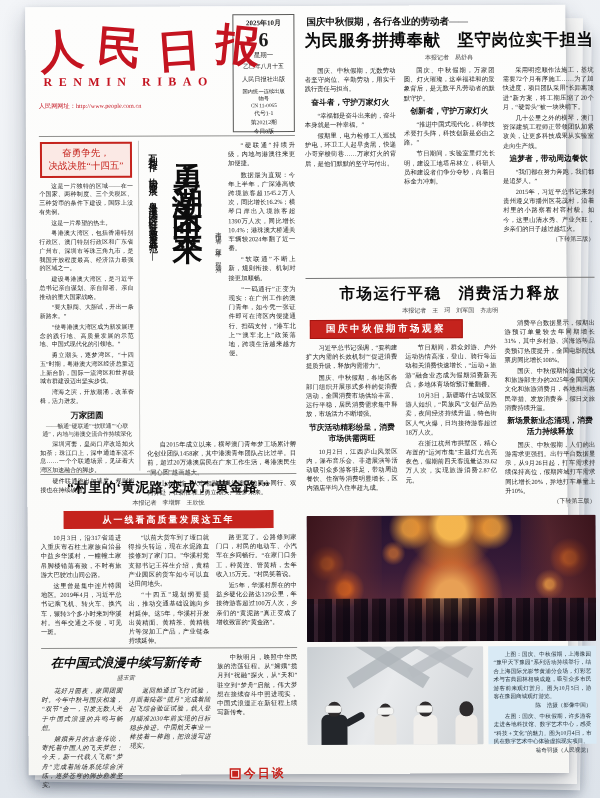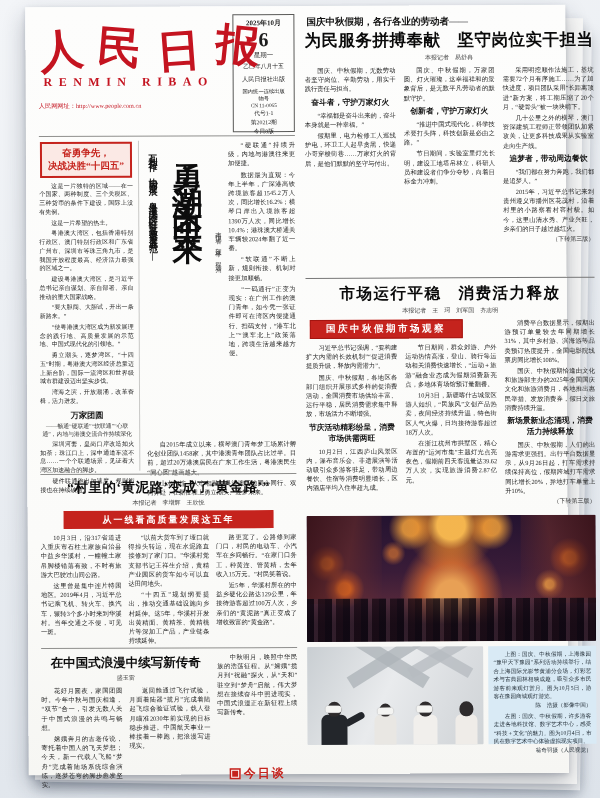--- a/index.html
+++ b/index.html
@@ -51,21 +51,21 @@
   .db-lunar{font-size:5.8px;margin-top:2px;}
   .db-pub{font-size:6.2px;margin-top:4px;}
   .db-issn-l{font-size:5.3px;margin-top:4px;}
   .db-issn{font-size:5.3px;}
   .db-code{font-size:5.8px;margin-top:1px;}
   .db-issue{font-size:5.8px;}
   .db-pages{font-size:5.8px;}
 
   .left-main{display:flex;height:330px;padding-top:4px;}
   .colA{width:94px;flex:none;}
-  .redbox{border:2px solid #c5231d;background:#fbe9e5;color:#c5231d;font-weight:700;
+  .redbox{border:2px solid #c5231d;background:#fbe9e5;color:#c5231d;font-weight:400;
     font-size:9.5px;text-align:center;padding:3px 1px;line-height:1.35;margin:1px 1px 4px;}
   .colA p.t{font-size:6px;}
   .colA .subhead{font-size:8.2px;margin:4px 0 1px;}
   .subdash{font-size:5.8px;color:#333;text-align:center;line-height:1.4;margin-bottom:2px;}
 
   .feature{flex:1;display:flex;flex-direction:column;padding-left:2px;}
   .feature-top{display:flex;height:302px;}
   .kicker-v{writing-mode:vertical-lr;font-size:9px;font-weight:bold;letter-spacing:3px;
     height:176px;line-height:1.45;margin-top:6px;color:#111;}
   .headline-v{writing-mode:vertical-rl;font-size:30px;font-weight:900;letter-spacing:11.5px;
@@ -77,21 +77,21 @@
   
   .village{border-top:1px solid #8f8f8d;margin-top:3px;padding-top:4px;height:172px;box-sizing:border-box;}
   .v-head{font-size:13.5px;font-weight:900;text-align:center;letter-spacing:.5px;color:#0d0d0d;}
   .banner{background:#c5231d;color:#fff;font-weight:bold;font-size:9px;text-align:center;
     width:82%;margin:2px auto 4px;padding:2.5px 0;letter-spacing:2px;}
   .v-cols{display:flex;gap:7px;}
   .v-cols .c{flex:1;}
 
   
   .roman{border-top:1px solid #8f8f8d;margin-top:2px;padding-top:4px;flex:1;display:flex;gap:7px;}
-  .r-left{width:66%;}
+  .r-left{width:66%;font-style:italic;}
   .r-head{font-size:12.5px;font-weight:900;text-align:center;margin-top:2px;color:#0d0d0d;}
   .r-author{font-size:6px;text-align:center;color:#444;margin:2px 0 3px;}
   .r-cols{display:flex;gap:7px;}
   .r-cols .c{flex:1;}
   .r-right{flex:1;display:flex;flex-direction:column;gap:38px;}
   .jrt{margin-top:auto;display:flex;align-items:center;justify-content:center;gap:3px;padding:4px 0 8px;}
   .jrt-seal{width:11px;height:11px;background:#c5231d;box-shadow:inset 0 0 0 1.5px #c5231d, inset 0 0 0 2.5px #fff;}
   .jrt-text{color:#c5231d;font-weight:900;font-size:12px;letter-spacing:2px;}
 
   

